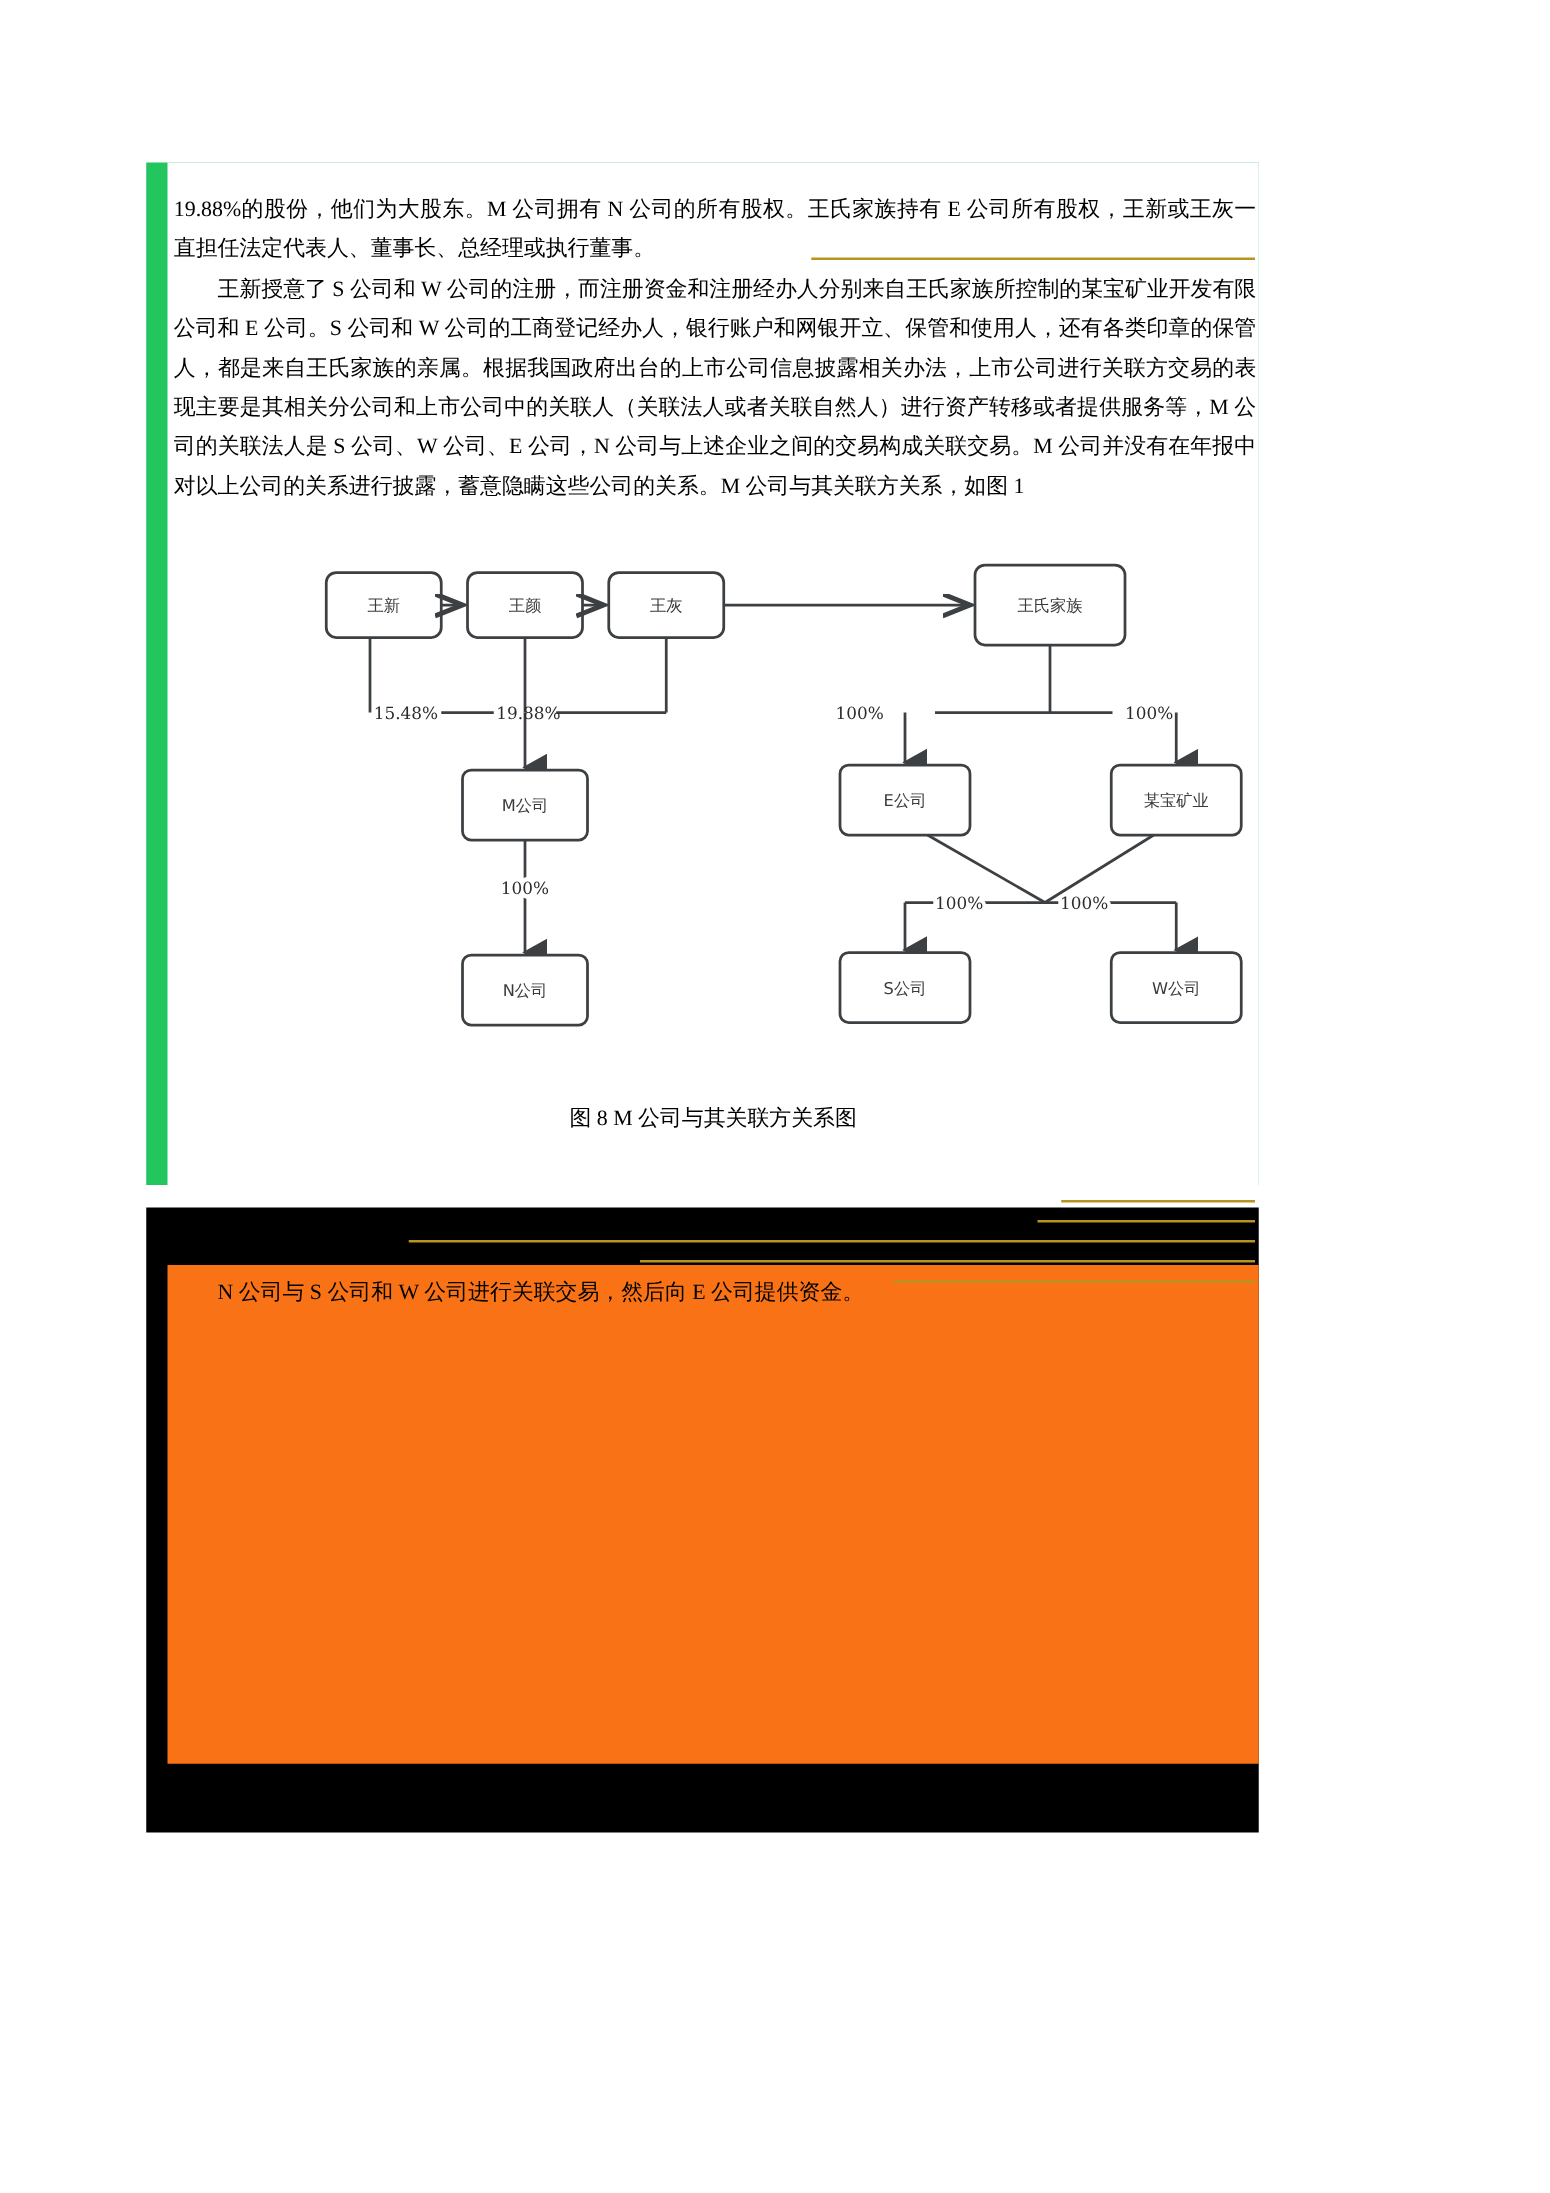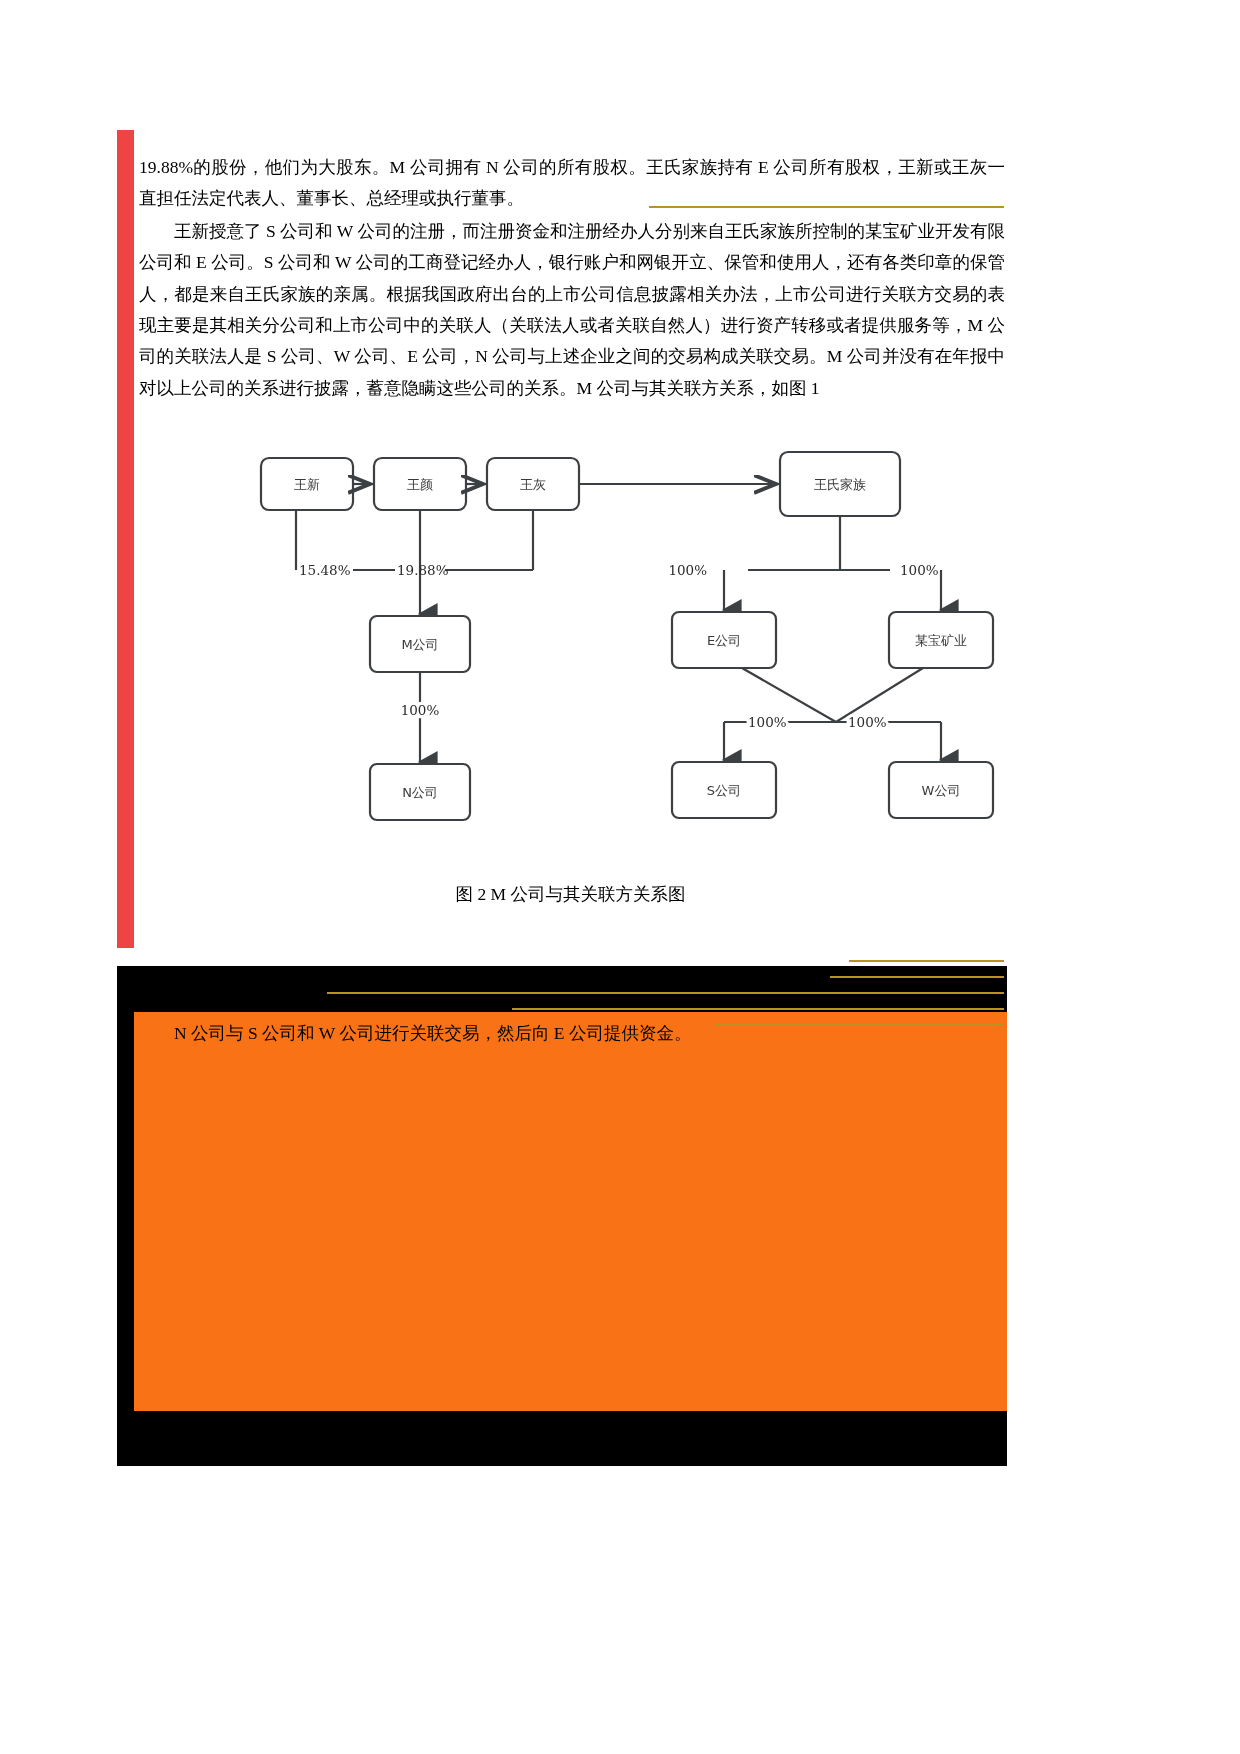--- a/index.html
+++ b/index.html
@@ -16,21 +16,21 @@
     overflow: hidden;
   }
 
   
   #block-top {
     position: absolute;
     left: 117px;
     top: 130px;
     width: 890px;
     height: 818px;
-    background: #ef4444;
+    background: #22c55e;
   }
   #block-top .paper {
     position: absolute;
     left: 17px;
     top: 0px;
     width: 873px;
     height: 818px;
     background: #ffffff;
   }
 
@@ -229,21 +229,21 @@
             <text class="nodetext" x="576" y="365" text-anchor="middle">S公司</text>
           </g>
           <g>
             <rect class="boxrect" x="741" y="332" width="104" height="56" rx="7"></rect>
             <text class="nodetext" x="793" y="365" text-anchor="middle">W公司</text>
           </g>
 
         </svg>
       </div>
 
-      <div class="cap">图 2 M 公司与其关联方关系图</div>
+      <div class="cap">图 8 M 公司与其关联方关系图</div>
 
     </div>
   </div>
 
   <div id="block-bottom">
     <div class="paper">
       <div class="textcol-bottom">
 
         <p class="para indent" style="margin:0;">N 公司与 S 公司和 W 公司进行关联交易，然后向 E 公司提供资金。</p>
         <div class="gold-rule" style="width:289px; margin-left:576px; margin-top:-25px; margin-bottom:7px;"></div>

